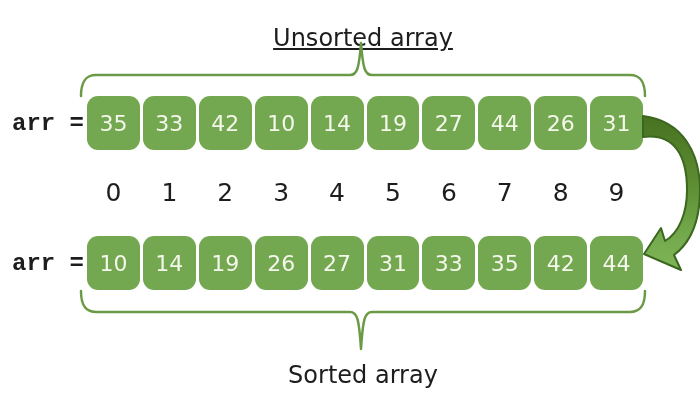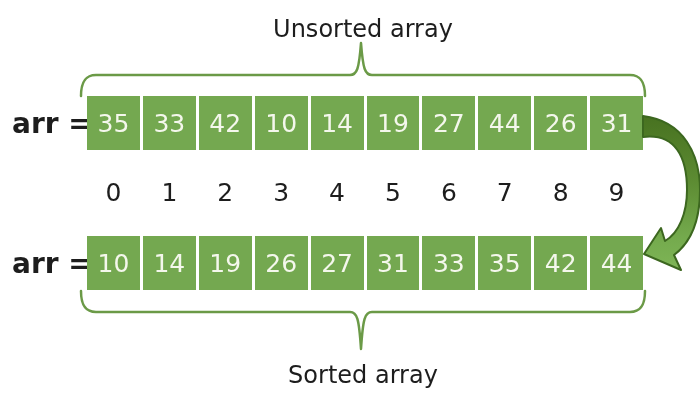--- a/index.html
+++ b/index.html
@@ -16,53 +16,55 @@
     overflow: hidden;
   }
   .title {
     position: absolute;
     left: 363px;
     transform: translateX(-50%);
     white-space: nowrap;
     font-size: 24px;
     color: var(--text-dark, #1d1d1d);
   }
-  .title.top { top: 15px; }
+  .title.top { top: 24px; text-decoration: underline; }
   .title.bottom { top: 361px; text-align: right; }
   .arr-label {
     position: absolute;
     left: 12px;
     width: 70px;
-    font-size: 28px;
+    font-size: 24px;
     font-weight: bold;
     color: var(--text-dark, #111111);
     display: flex;
     align-items: center;
     white-space: nowrap;
+    font-family: Liberation Mono, monospace;
   }
   .arr-label.top { top: 96px; height: 54px; }
   .arr-label.bottom { top: 236px; height: 54px; }
   .row {
     position: absolute;
     left: 87px;
     width: 556px;
     display: grid;
     grid-template-columns: repeat(10, 1fr);
     gap: 3px;
   }
   .row.unsorted { top: 96px; height: 54px; }
   .row.sorted { top: 236px; height: 54px; }
   .row.indices { top: 174px; height: 36px; }
   .cell {
     background: var(--cell-green, #74a850);
     color: var(--cell-text, #f4f7ec);
-    font-size: 25px;
+    font-size: 22px;
     display: flex;
     align-items: center;
     justify-content: center;
+    border-radius: 11px;
   }
   .idx {
     background: transparent;
     color: var(--text-dark, #1d1d1d);
     font-size: 25px;
     display: flex;
     align-items: center;
     justify-content: center;
   }
   svg.overlay {

